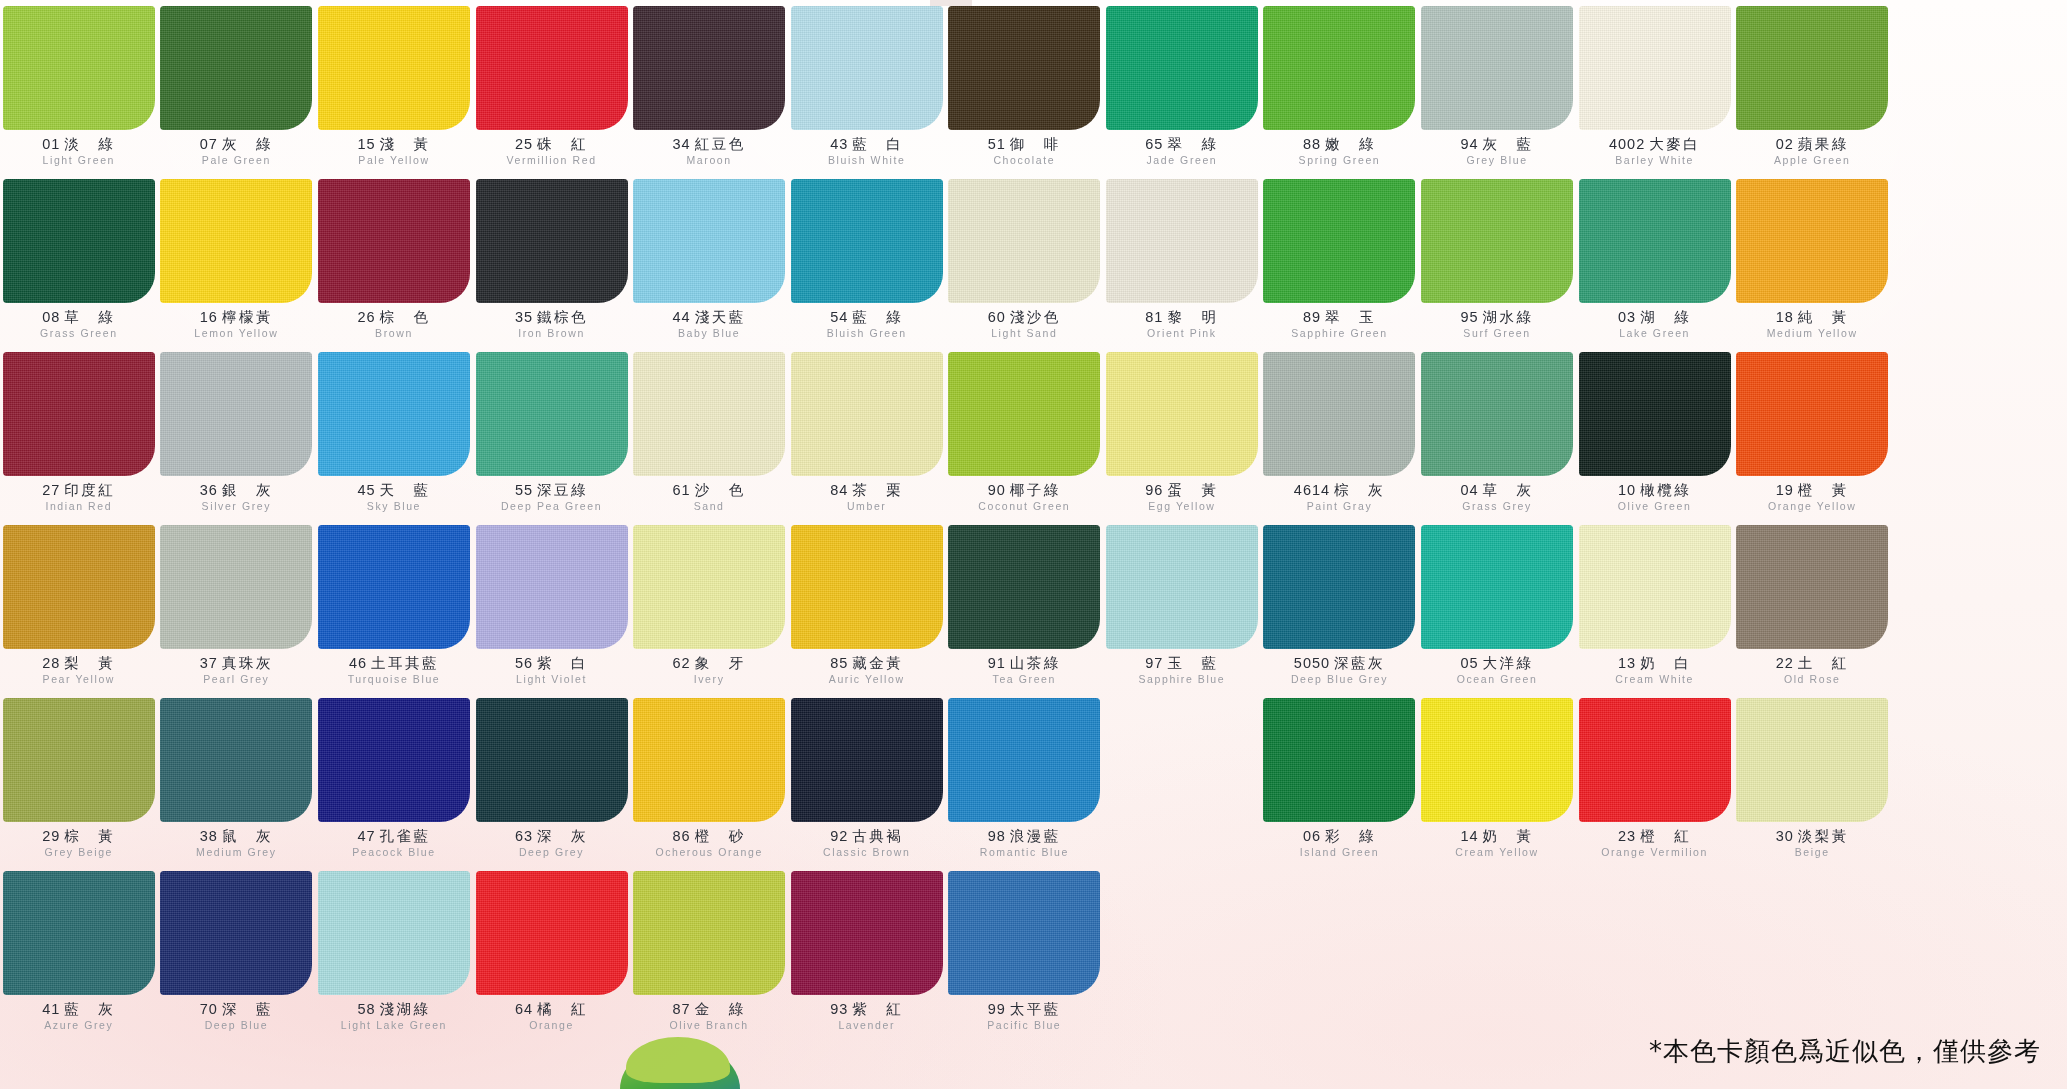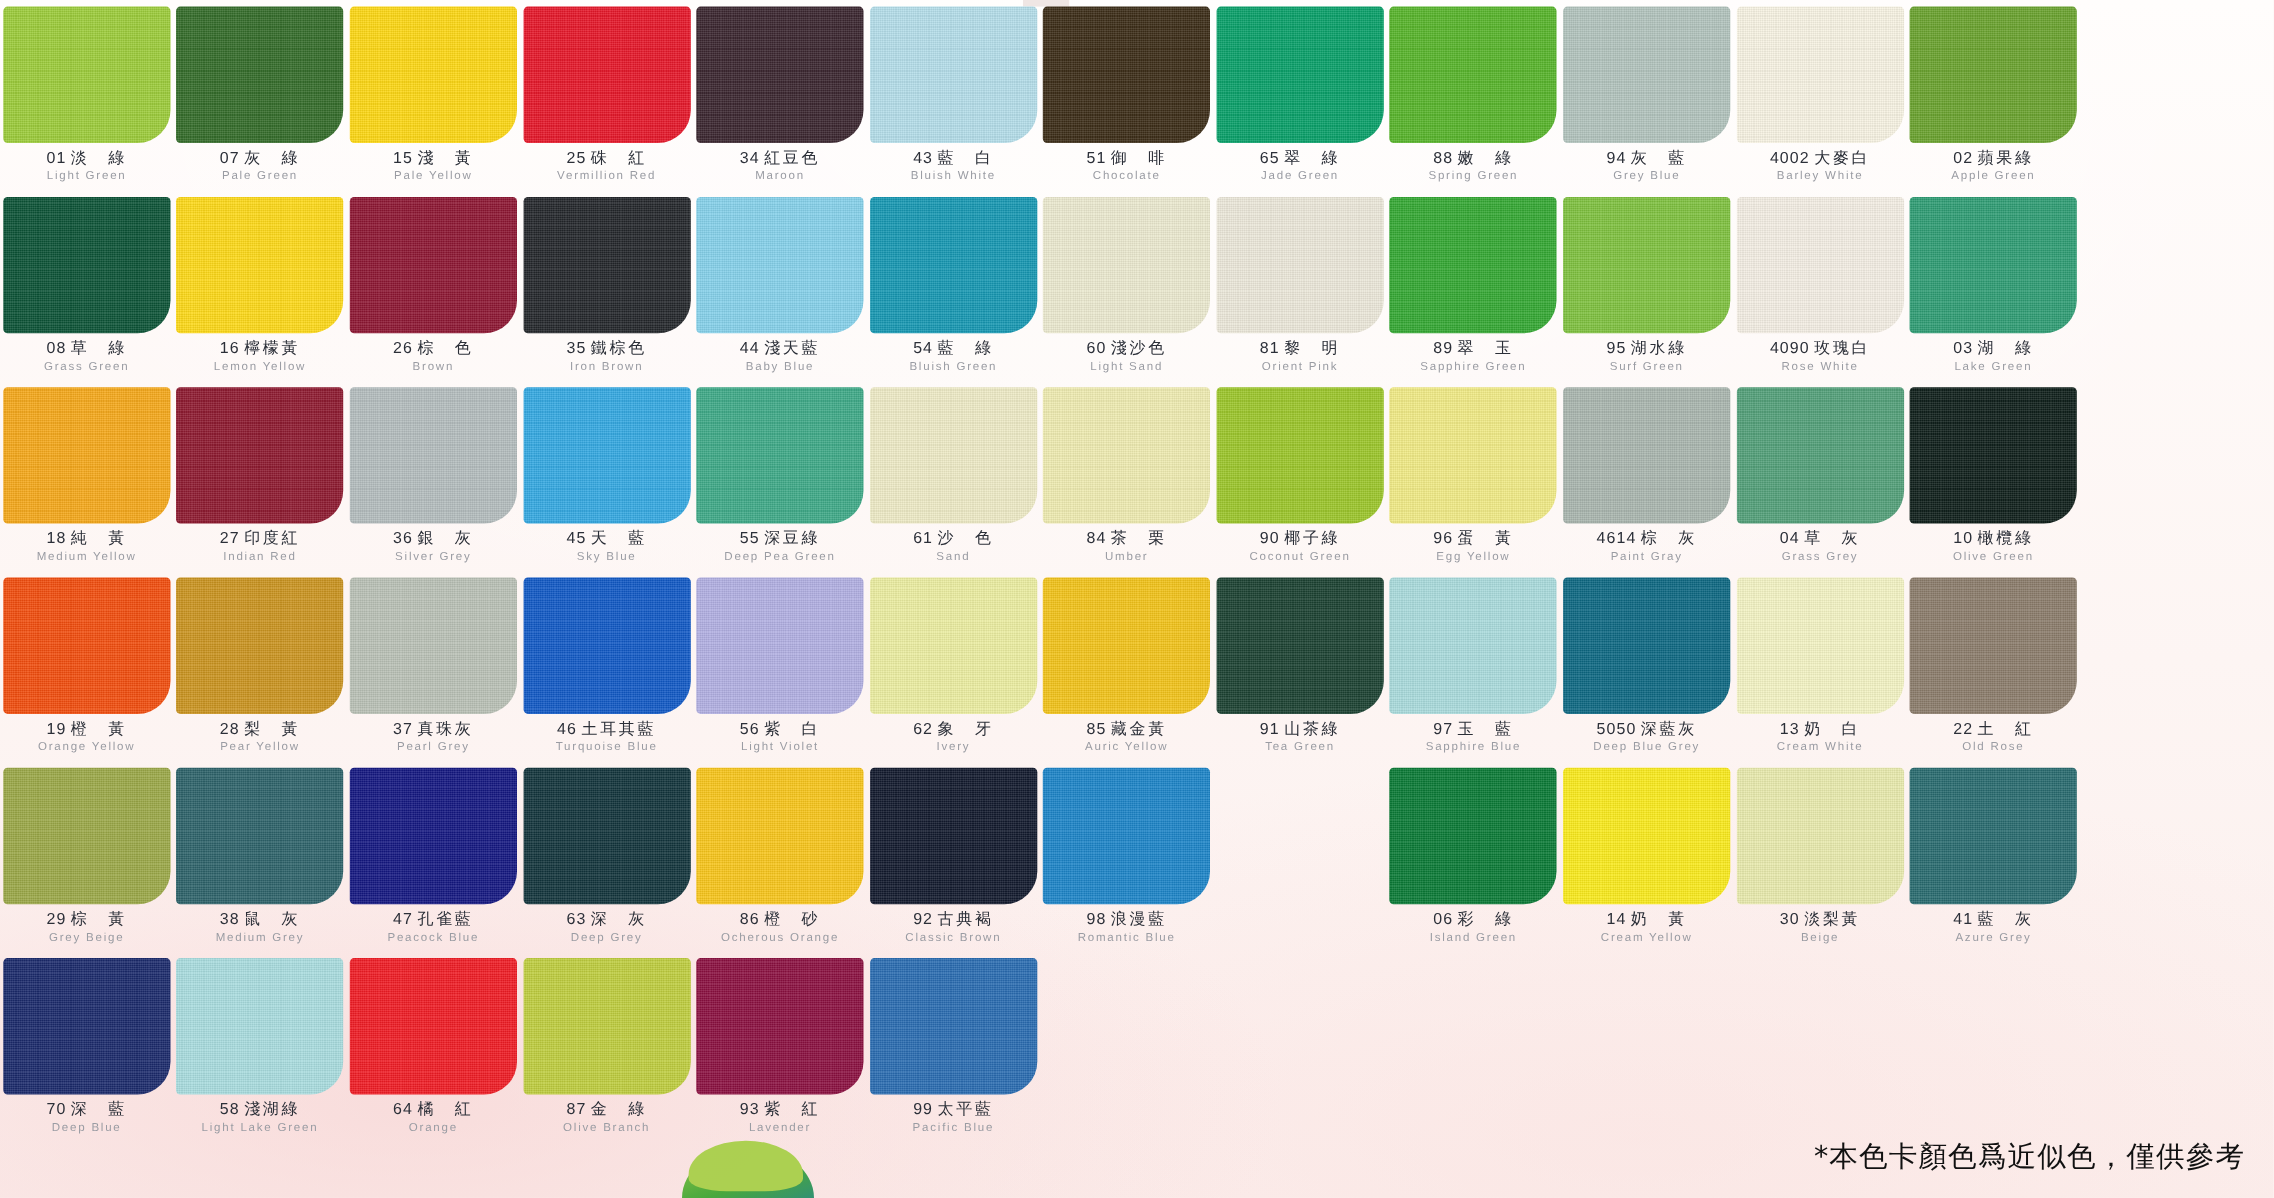--- a/index.html
+++ b/index.html
@@ -272,27 +272,20 @@
       </div>
     </div>
     <div class="cell">
       <div class="swatch" style="background-color: rgb(125, 191, 62);"></div>
       <div class="labels">
         <div class="lab-cn"><span class="lab-num">95</span><span>湖水綠</span></div>
         <div class="lab-en">Surf Green</div>
       </div>
     </div>
     <div class="cell">
-      <div class="swatch" style="background-color: rgb(242, 236, 226);"></div>
-      <div class="labels">
-        <div class="lab-cn"><span class="lab-num">4090</span><span>玫瑰白</span></div>
-        <div class="lab-en">Rose White</div>
-      </div>
-    </div>
-    <div class="cell">
       <div class="swatch" style="background-color: rgb(46, 155, 114);"></div>
       <div class="labels">
         <div class="lab-cn"><span class="lab-num">03</span><span>湖　綠</span></div>
         <div class="lab-en">Lake Green</div>
       </div>
     </div>
     <div class="cell">
       <div class="swatch" style="background-color: rgb(244, 168, 28);"></div>
       <div class="labels">
         <div class="lab-cn"><span class="lab-num">18</span><span>純　黃</span></div>
@@ -440,20 +433,27 @@
       </div>
     </div>
     <div class="cell">
       <div class="swatch" style="background-color: rgb(13, 103, 129);"></div>
       <div class="labels">
         <div class="lab-cn"><span class="lab-num">5050</span><span>深藍灰</span></div>
         <div class="lab-en">Deep Blue Grey</div>
       </div>
     </div>
     <div class="cell">
+      <div class="swatch" style="background-color: rgb(21, 179, 155);"></div>
+      <div class="labels">
+        <div class="lab-cn"><span class="lab-num">05</span><span>大洋綠</span></div>
+        <div class="lab-en">Ocean Green</div>
+      </div>
+    </div>
+    <div class="cell">
       <div class="swatch" style="background-color: rgb(242, 242, 194);"></div>
       <div class="labels">
         <div class="lab-cn"><span class="lab-num">13</span><span>奶　白</span></div>
         <div class="lab-en">Cream White</div>
       </div>
     </div>
     <div class="cell">
       <div class="swatch" style="background-color: rgb(138, 123, 106);"></div>
       <div class="labels">
         <div class="lab-cn"><span class="lab-num">22</span><span>土　紅</span></div>
@@ -515,20 +515,27 @@
       <div class="labels">
         <div class="lab-cn"><span class="lab-num">06</span><span>彩　綠</span></div>
         <div class="lab-en">Island Green</div>
       </div>
     </div>
     <div class="cell">
       <div class="swatch" style="background-color: rgb(247, 232, 27);"></div>
       <div class="labels">
         <div class="lab-cn"><span class="lab-num">14</span><span>奶　黃</span></div>
         <div class="lab-en">Cream Yellow</div>
+      </div>
+    </div>
+    <div class="cell">
+      <div class="swatch" style="background-color: rgb(238, 27, 34);"></div>
+      <div class="labels">
+        <div class="lab-cn"><span class="lab-num">23</span><span>橙　紅</span></div>
+        <div class="lab-en">Orange Vermilion</div>
       </div>
     </div>
     <div class="cell">
       <div class="swatch" style="background-color: rgb(231, 233, 172);"></div>
       <div class="labels">
         <div class="lab-cn"><span class="lab-num">30</span><span>淡梨黃</span></div>
         <div class="lab-en">Beige</div>
       </div>
     </div>
     <div class="cell">

